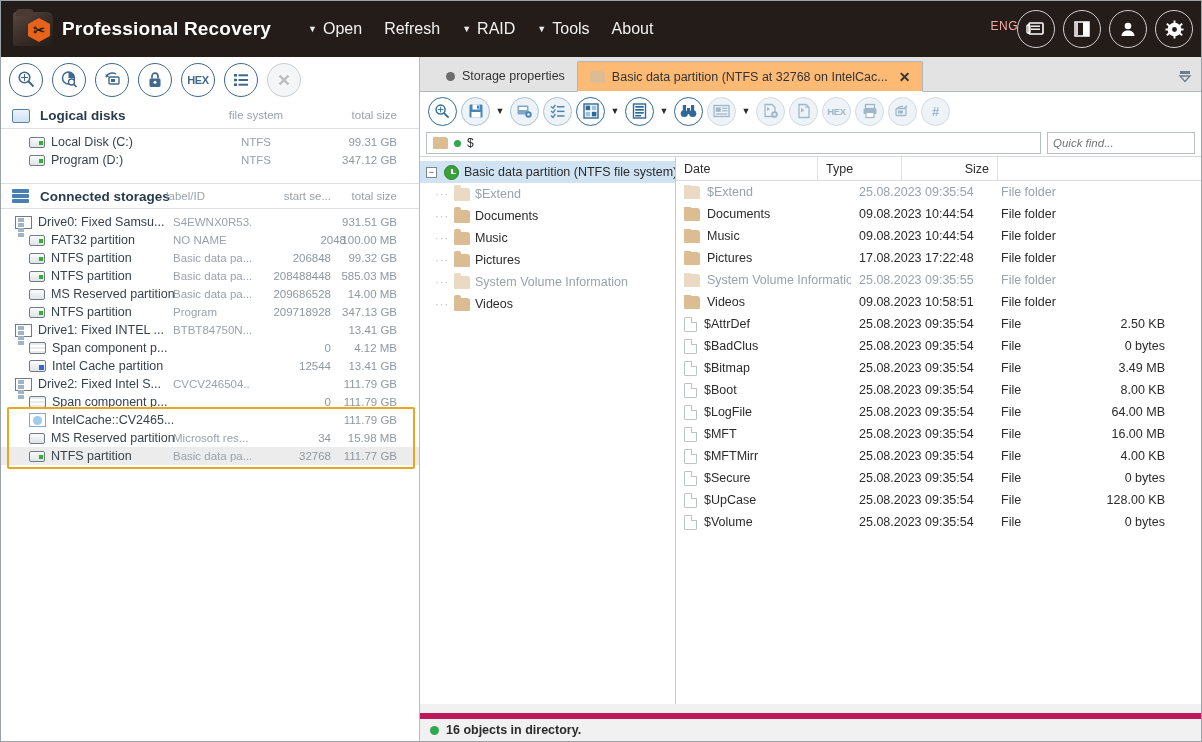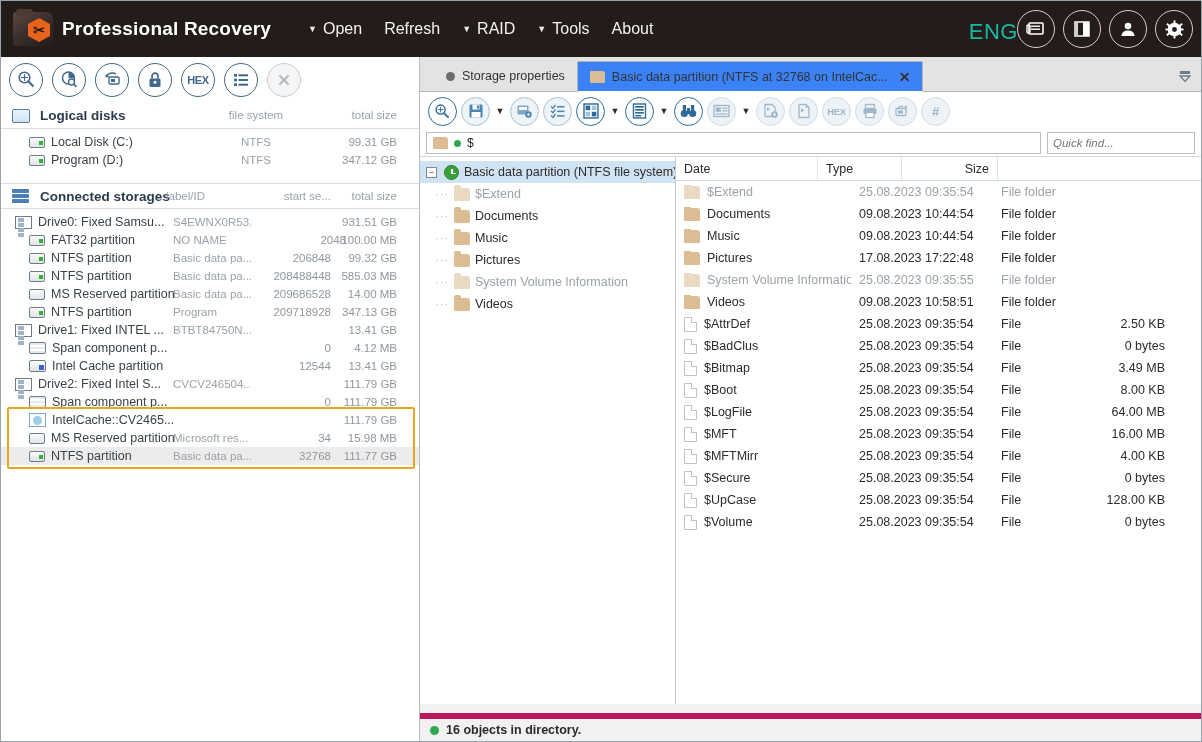--- a/index.html
+++ b/index.html
@@ -38,22 +38,22 @@
     color:#ffffff; font-size:19px; font-weight:bold; margin-left:7px;
     letter-spacing:.2px;
   }
   .menubar { display:flex; align-items:center; margin-left:26px; gap:0px; }
   .menu-item {
     color:#f2f2f2; font-size:16px; padding:4px 11px; cursor:default;
     display:flex; align-items:center; gap:6px; white-space:nowrap;
   }
   .menu-caret { font-size:9px; color:#e9e9e9; line-height:1; }
   .lang {
-    position:absolute; right:185px; top:18px; color:#14b8a6;
-    font-size:22px; letter-spacing:.5px;
+    position:absolute; right:185px; top:18px; color:#fca5a5;
+    font-size:12px; letter-spacing:.5px;
   }
   .title-btns{ position:absolute; right:10px; top:9px; display:flex; gap:8px;}
   .tbtn{
     width:38px;height:38px;border-radius:50%;border:1.6px solid #cfcfcf;
     display:flex;align-items:center;justify-content:center; cursor:pointer;
   }
   .tbtn svg{ display:block; }
 
   
   .main { position:absolute; left:0; top:56px; width:1200px; height:684px; display:flex; }
@@ -115,21 +115,21 @@
   .ic-stack{ width:17px;height:14px;display:flex;flex-direction:column;gap:1.5px;}
   .ic-stack i{ height:3.5px;background:#4a7fb5;display:block;border-radius:1px;}
 
   
   .tabbar{ height:35px; background:#e3e3e3; border-bottom:1px solid #b0b6bb;
     display:flex; align-items:flex-end; position:relative;}
   .tab{
     height:30px; display:flex;align-items:center; gap:7px; padding:0 12px;
     font-size:12.5px; color:#333; background:#e3e3e3; cursor:pointer; white-space:nowrap;
   }
-  .tab.active{ background:#3b82f6; border:1px solid #b0b6bb; border-bottom:1px solid #fff;
+  .tab.active{ background:#fdba74; border:1px solid #b0b6bb; border-bottom:1px solid #fff;
     height:31px; margin-bottom:-1px; border-radius:2px 2px 0 0;}
   .tab .dot{ width:9px;height:9px;border-radius:50%;background:#6d6d6d;display:block;}
   .tab .fld{ width:15px;height:12px;background:#d9b68a;border-radius:1px 3px 1px 1px;
     border:1px solid #b6norm;}
   .tab .xc{ font-size:14px; color:#333; margin-left:4px; font-weight:bold;}
   .tab-dd{ position:absolute; right:6px; bottom:5px; width:20px;height:20px;
     display:flex;align-items:center;justify-content:center;cursor:pointer;}
 
   
   .right-toolbar{ height:38px; background:#fff; display:flex; align-items:center;

